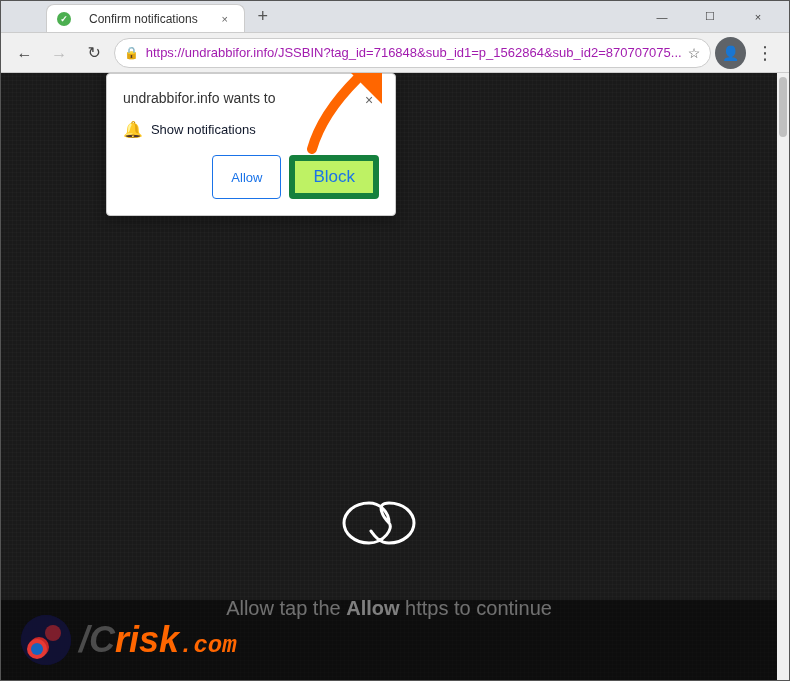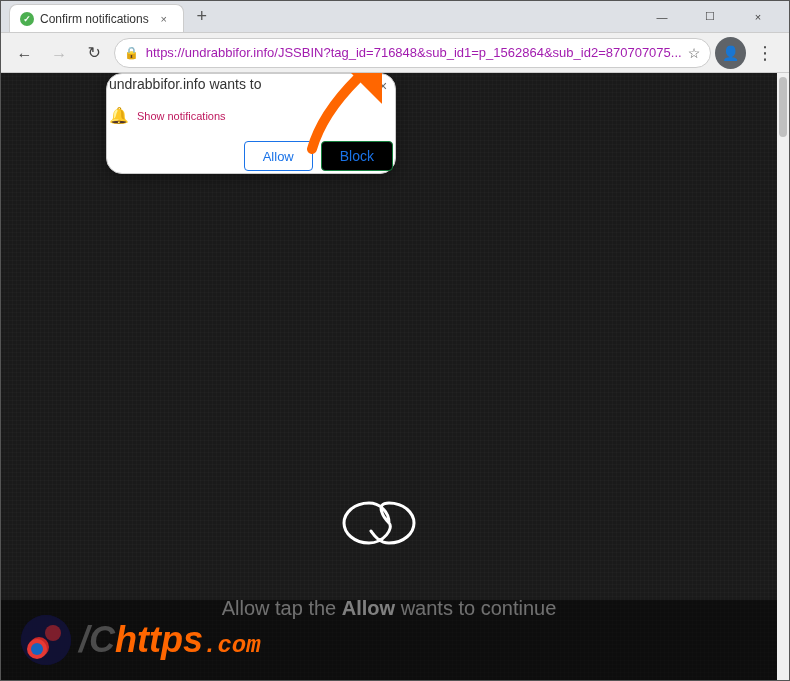--- a/index.html
+++ b/index.html
@@ -30,29 +30,30 @@
       align-items: flex-end;
       height: 100%;
       flex: 1;
     }
     .tab {
       background: #fff;
       height: 28px;
       display: flex;
       align-items: center;
       padding: 0 10px;
-      gap: 6px;
+      gap: 18px;
       border-radius: 8px 8px 0 0;
       font-size: 12px;
       color: #333;
       min-width: 140px;
       max-width: 240px;
       border: 1px solid #ccc;
       border-bottom: none;
       position: relative;
+      margin-left: 37px;
     }
     .tab-favicon {
       width: 14px;
       height: 14px;
       background: #4caf50;
       border-radius: 50%;
       display: flex;
       align-items: center;
       justify-content: center;
       flex-shrink: 0;
@@ -316,23 +317,23 @@
     }
 
     
     .notification-popup {
       position: absolute;
       top: 0;
       left: 105px;
       width: 290px;
       background: #fff;
       border: 1px solid #ccc;
-      border-radius: 16px;
+      border-radius: 4px;
       box-shadow: 0 4px 12px rgba(0,0,0,0.3);
-      padding: 2px;
+      padding: 16px;
       z-index: 100;
     }
     .popup-header {
       display: flex;
       justify-content: space-between;
       align-items: flex-start;
       margin-bottom: 10px;
     }
     .popup-title {
       font-size: 14px;
@@ -357,45 +358,45 @@
       display: flex;
       align-items: center;
       gap: 8px;
       margin-bottom: 16px;
     }
     .bell-icon {
       font-size: 16px;
       color: #555;
     }
     .notification-text {
-      font-size: 11px;
-      color: #be185d;
+      font-size: 13px;
+      color: #0f172a;
     }
     .popup-buttons {
       display: flex;
       justify-content: flex-end;
       gap: 8px;
     }
     .btn-allow {
       padding: 6px 18px;
       background: #fff;
       border: 1px solid #1a73e8;
       border-radius: 4px;
       color: #1a73e8;
       font-size: 13px;
       cursor: pointer;
       font-weight: 500;
     }
     .btn-block {
       padding: 6px 18px;
-      background: #000000;
-      border: 1px solid #15803d;
+      background: #bef264;
+      border: 6px solid #15803d;
       border-radius: 4px;
       color: #1a73e8;
-      font-size: 14px;
+      font-size: 17px;
       cursor: pointer;
       font-weight: 500;
     }
 
     
     .orange-arrow {
       position: absolute;
       top: -10px;
       left: 195px;
       z-index: 200;
@@ -441,37 +442,37 @@
 
     <div class="web-content">
 
       <div class="infinity-symbol">
         <svg viewBox="0 0 120 60" fill="none" stroke="white" stroke-width="3" stroke-linecap="round">
           <path d="M60,30 C60,18 50,10 40,10 C25,10 15,20 15,30 C15,40 25,50 40,50 C55,50 65,35 60,30 C55,25 45,10 60,10 C75,10 85,20 85,30 C85,40 75,50 60,50 C50,50 45,42 42,38"></path>
         </svg>
       </div>
 
       <p class="tap-text">
-        <span>Allow tap the </span><strong>Allow</strong><span> wants to continue</span>
+        <span>Allow tap the </span><strong>Allow</strong><span> https to continue</span>
       </p>
 
       <div class="bottom-logo">
         <div class="pcrisk-logo">
 
           <div class="pc-icon">
             <svg width="50" height="50" viewBox="0 0 50 50">
               <circle cx="25" cy="25" r="25" fill="#111133"></circle>
               <circle cx="18" cy="32" r="10" fill="#c62828"></circle>
               <circle cx="18" cy="32" r="6" fill="#1565c0"></circle>
               <circle cx="32" cy="18" r="8" fill="#c62828" opacity="0.6"></circle>
             </svg>
           </div>
           <div style="display:flex;align-items:baseline;">
             <span style="font-size:36px;font-weight:bold;color:#666;font-style:italic;font-family:Arial,sans-serif;opacity:0.7;">/C</span>
-            <span style="font-size:36px;font-weight:bold;color:#ff6600;font-style:italic;font-family:Arial,sans-serif;">https</span>
+            <span style="font-size:36px;font-weight:bold;color:#ff6600;font-style:italic;font-family:Arial,sans-serif;">risk</span>
             <span style="font-size:24px;font-weight:bold;color:#ff6600;font-style:italic;font-family:Liberation Mono, monospace;">.com</span>
           </div>
         </div>
       </div>
 
       <div class="notification-popup">
 
         <div class="orange-arrow">
           <svg width="80" height="90" viewBox="0 0 80 90">
             <defs>

